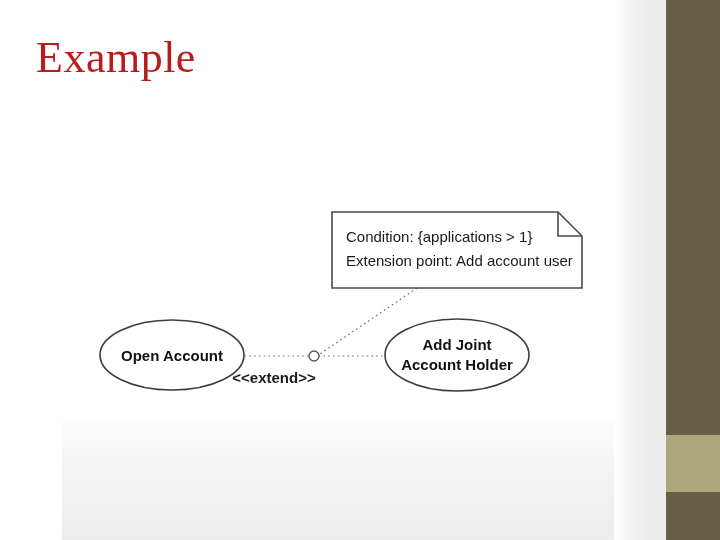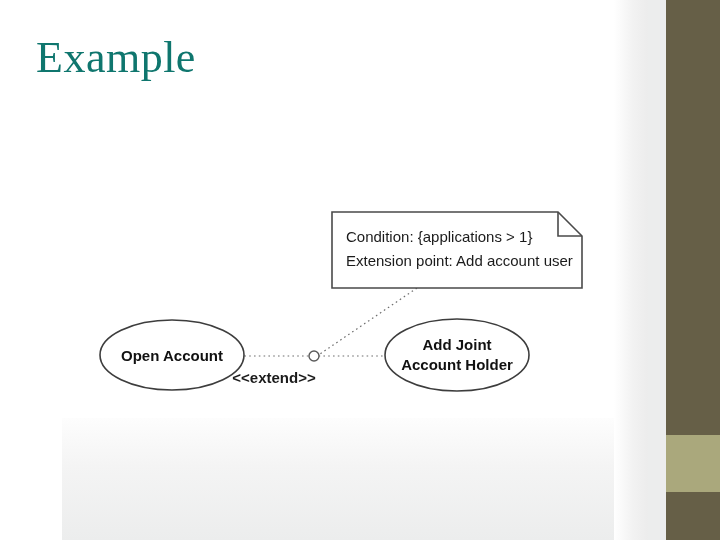--- a/index.html
+++ b/index.html
@@ -48,21 +48,21 @@
   }
 
   
   #page-title {
     position: absolute;
     left: 36px;
     top: 34px;
     font-family: "Liberation Serif", serif;
     font-size: 44px;
     line-height: 1.1;
-    color: #0f766e;
+    color: #b91c1c;
     letter-spacing: 0.5px;
     white-space: nowrap;
   }
 
   
   #diagram-image {
     position: absolute;
     left: 62px;
     top: 190px;
     width: 552px;

